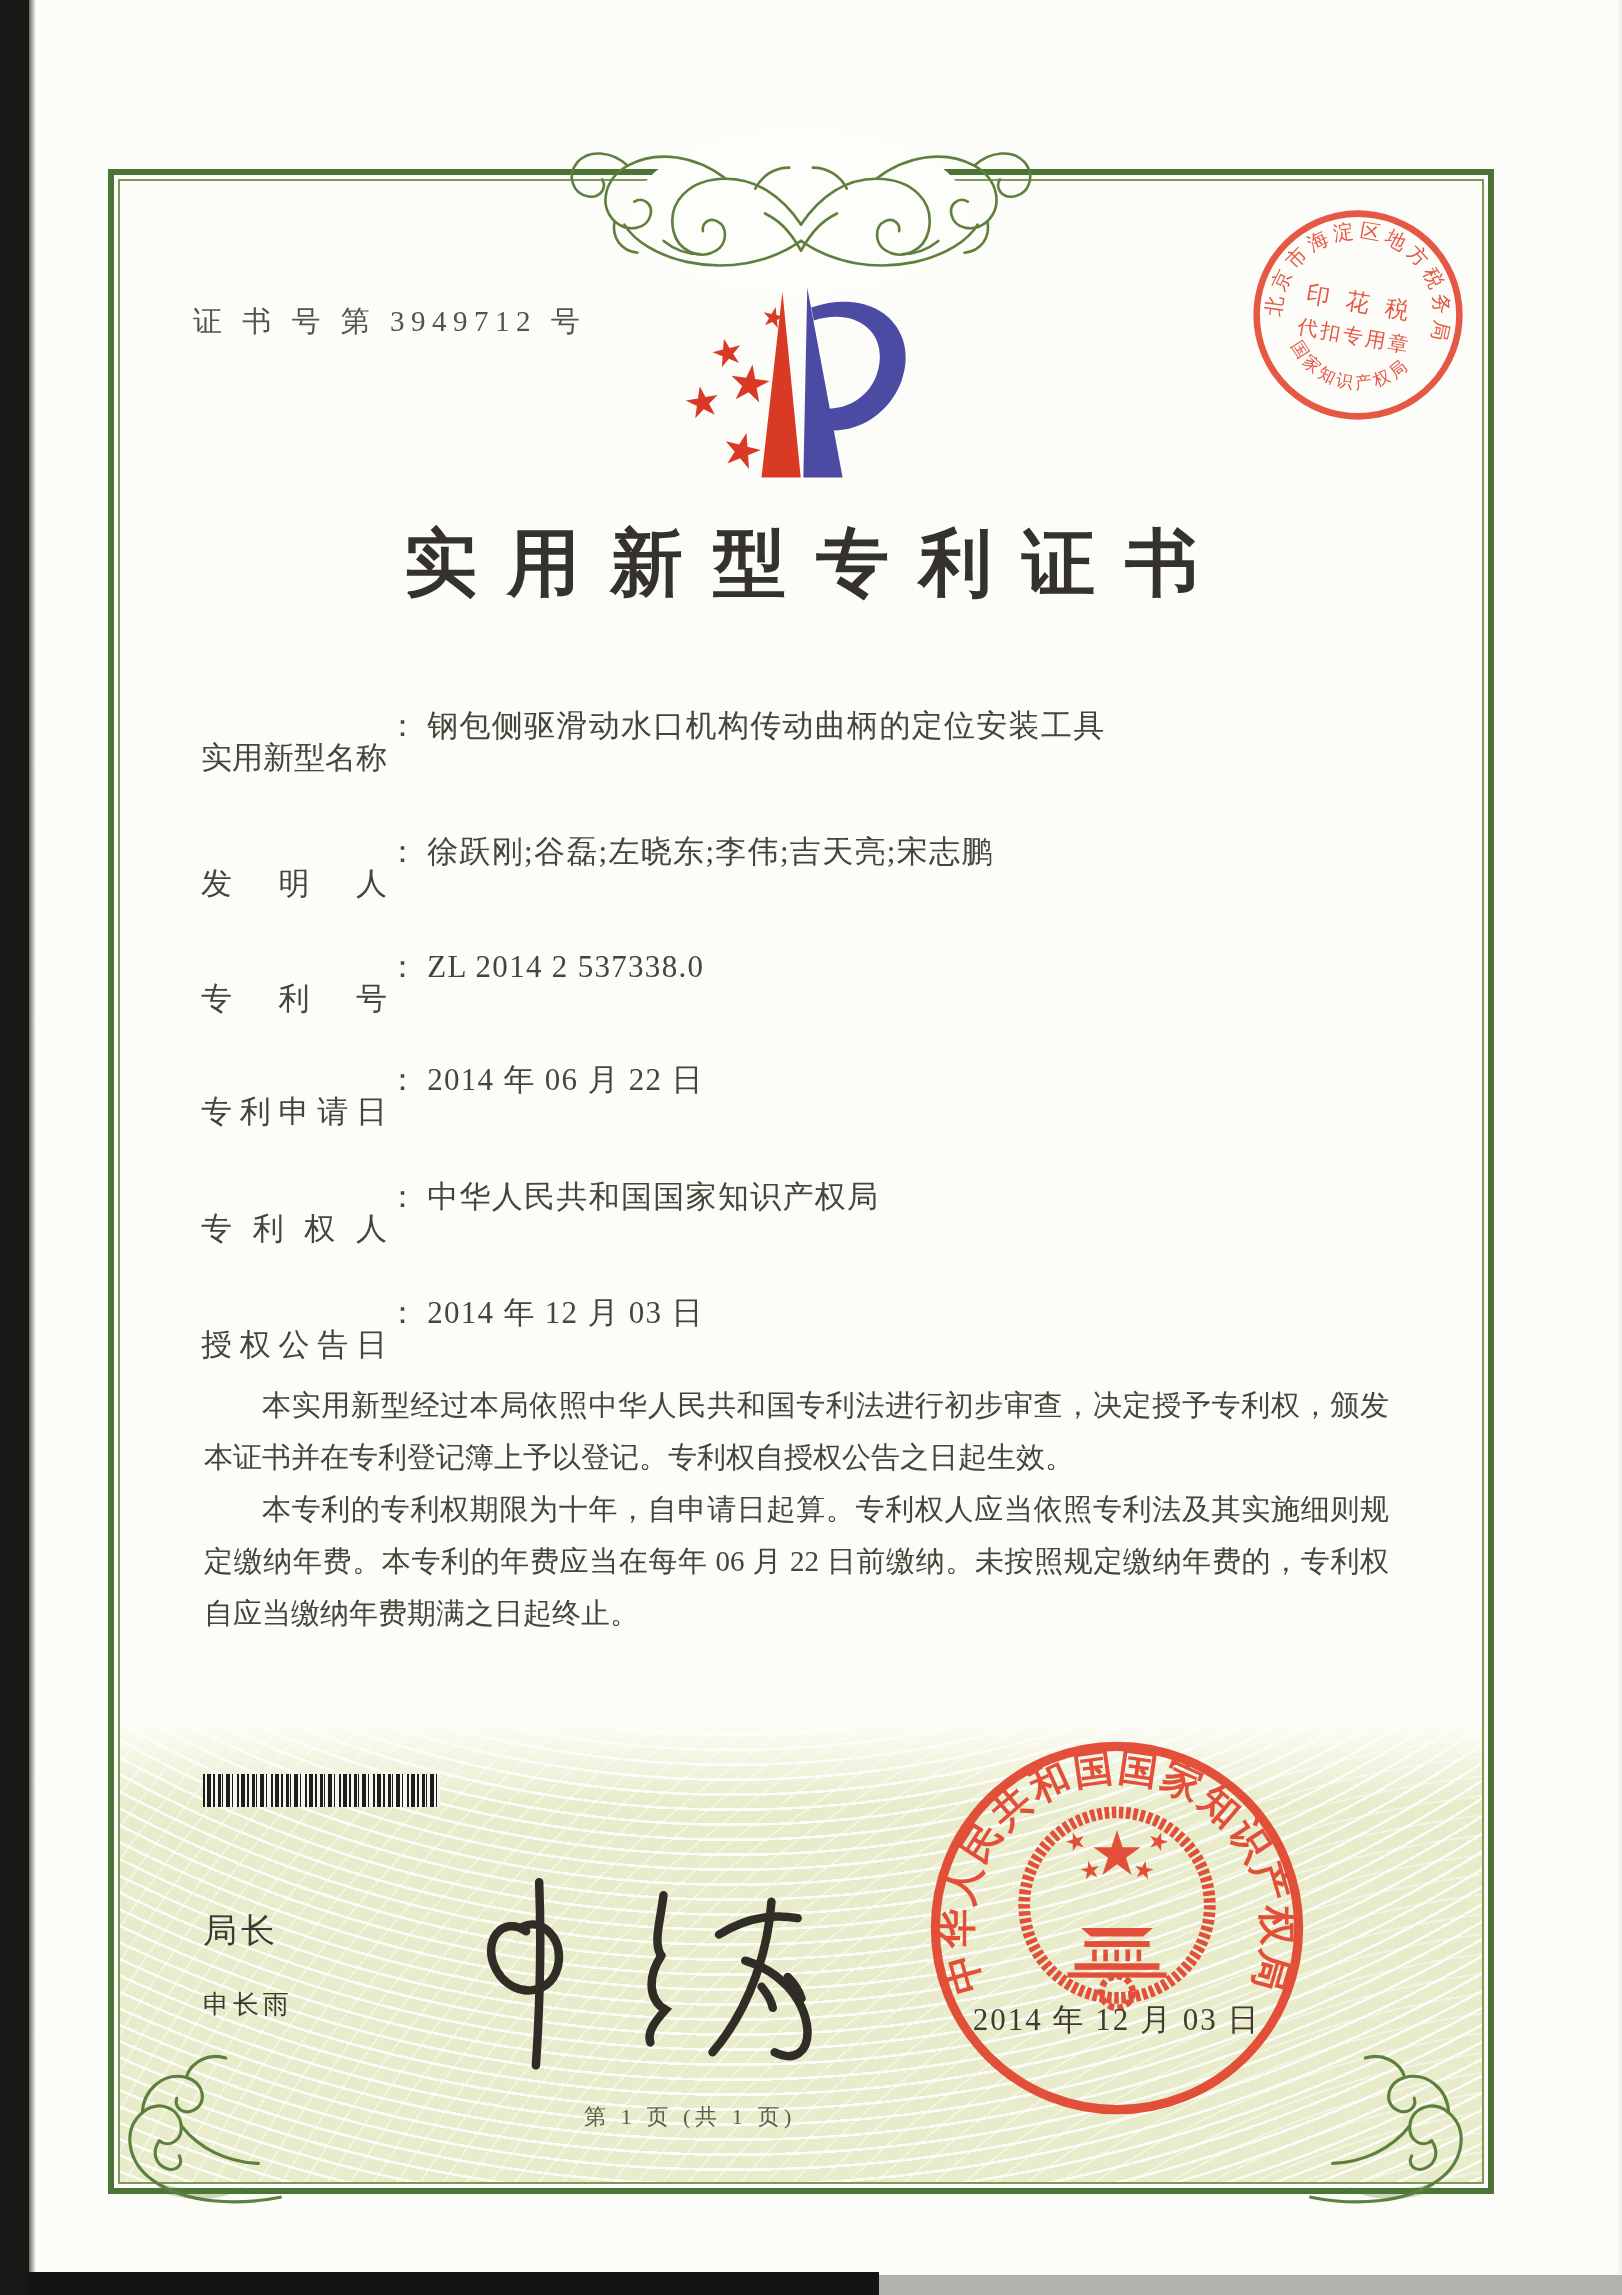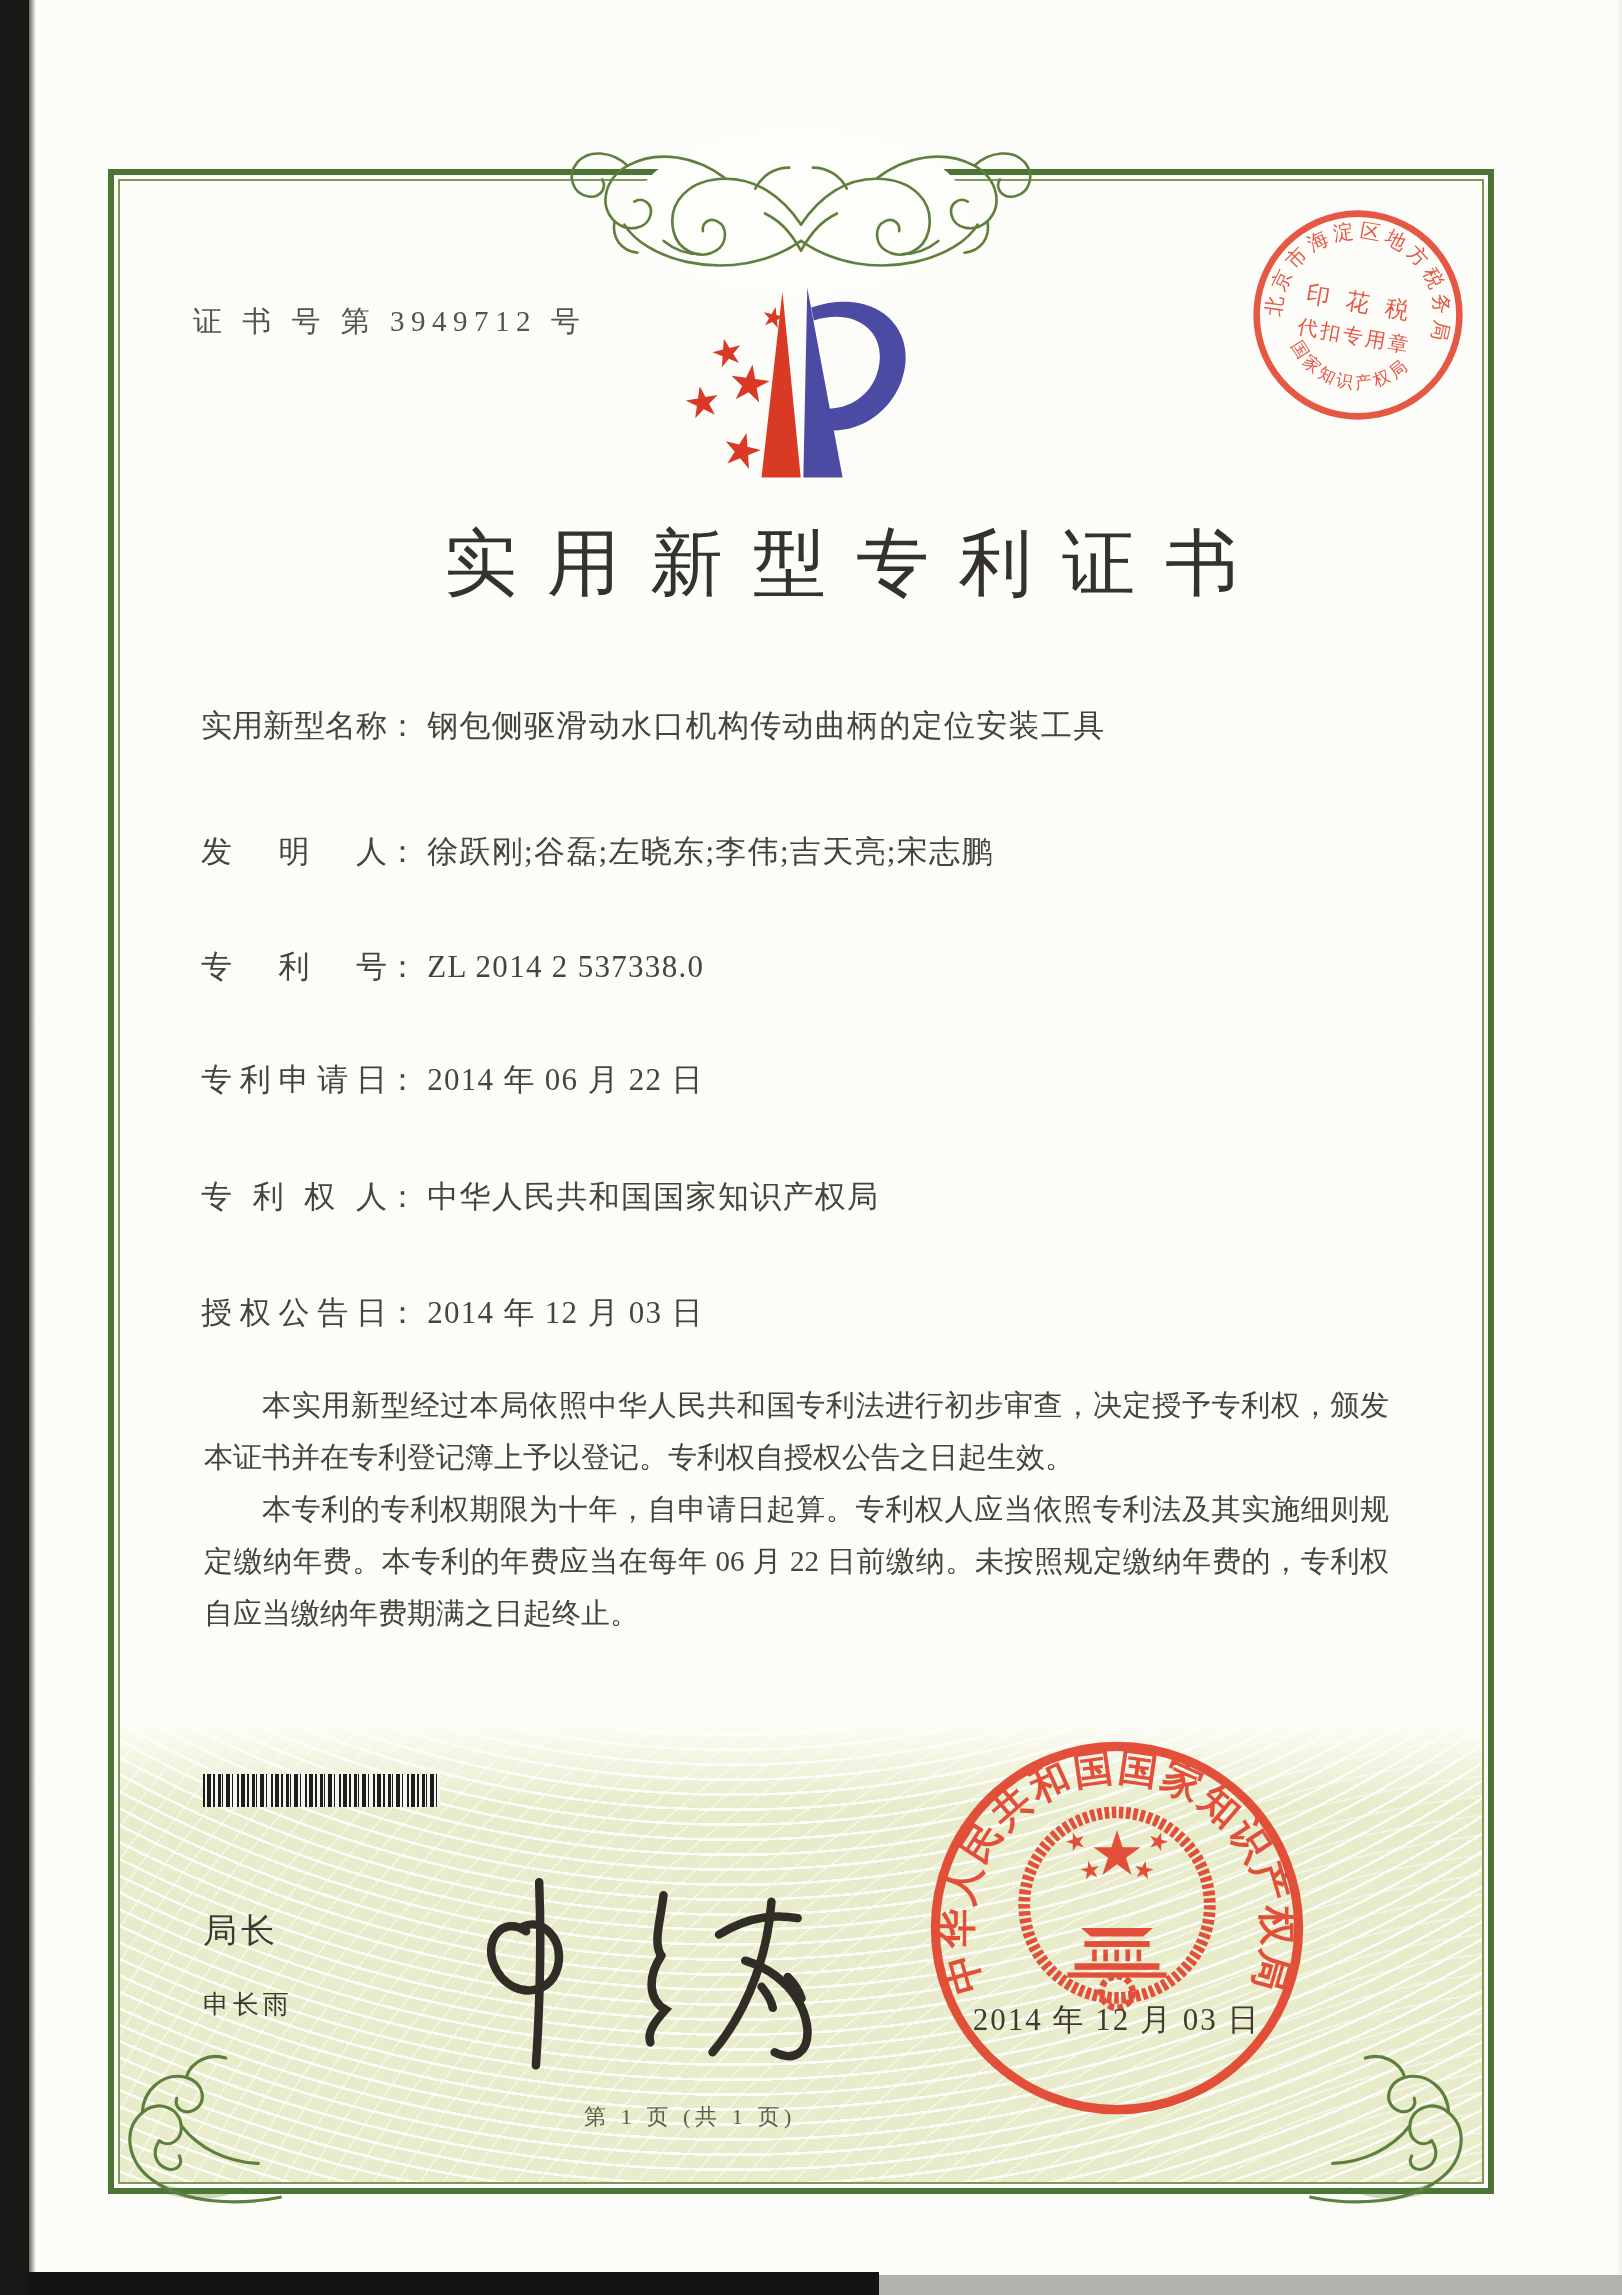--- a/index.html
+++ b/index.html
@@ -21,24 +21,24 @@
     position:absolute;left:5.9px;right:5.9px;bottom:5.9px;height:462px;
     background-color:#e8ecca;
     background-image:
       linear-gradient(#fdfdf8 0px, rgba(253,253,248,0) 85px),
       repeating-radial-gradient(circle 1700px at 45% -1079px, rgba(255,255,255,0) 0 12.4px, rgba(255,255,255,.85) 12.4px 15px),
       repeating-radial-gradient(circle 1700px at 110% 1243px, rgba(255,255,255,0) 0 17.7px, rgba(255,255,255,.45) 17.7px 19.6px);
   }
 
   .abs{position:absolute;}
   .cert-no{left:193px;top:302px;font-size:29px;letter-spacing:6.5px;color:#565246;}
-  .doc-title{left:108px;top:515px;width:1386px;text-align:center;font-size:73px;font-weight:400;letter-spacing:30px;color:#34322b;text-indent:30px;white-space:nowrap;margin-left:40px;}
+  .doc-title{left:108px;top:515px;width:1386px;text-align:center;font-size:73px;font-weight:700;letter-spacing:30px;color:#34322b;text-indent:30px;white-space:nowrap;}
 
   .field-row{left:201px;width:1243px;font-size:31px;white-space:nowrap;}
-  .field-label{display:inline-block;width:186px;text-align:justify;text-align-last:justify;vertical-align:top;}
+  .field-label{display:inline-block;width:186px;text-align:justify;text-align-last:justify;vertical-align:top;margin-top:32px;}
   .field-colon{display:inline-block;}
   .field-value{display:inline-block;margin-left:9.2px;letter-spacing:1.3px;}
 
   .body-text{left:204px;top:1379px;width:1185px;font-size:29px;line-height:52px;text-align:justify;}
   .body-text p{margin:0;text-indent:2em;}
 
   .barcode{left:203px;top:1774px;width:237px;height:33px;
     background:repeating-linear-gradient(90deg,
       #1d1d1b 0 2px,#f7f7ef 2px 3.9px,
       #1d1d1b 3.9px 8.5px,#f7f7ef 8.5px 10.5px,

